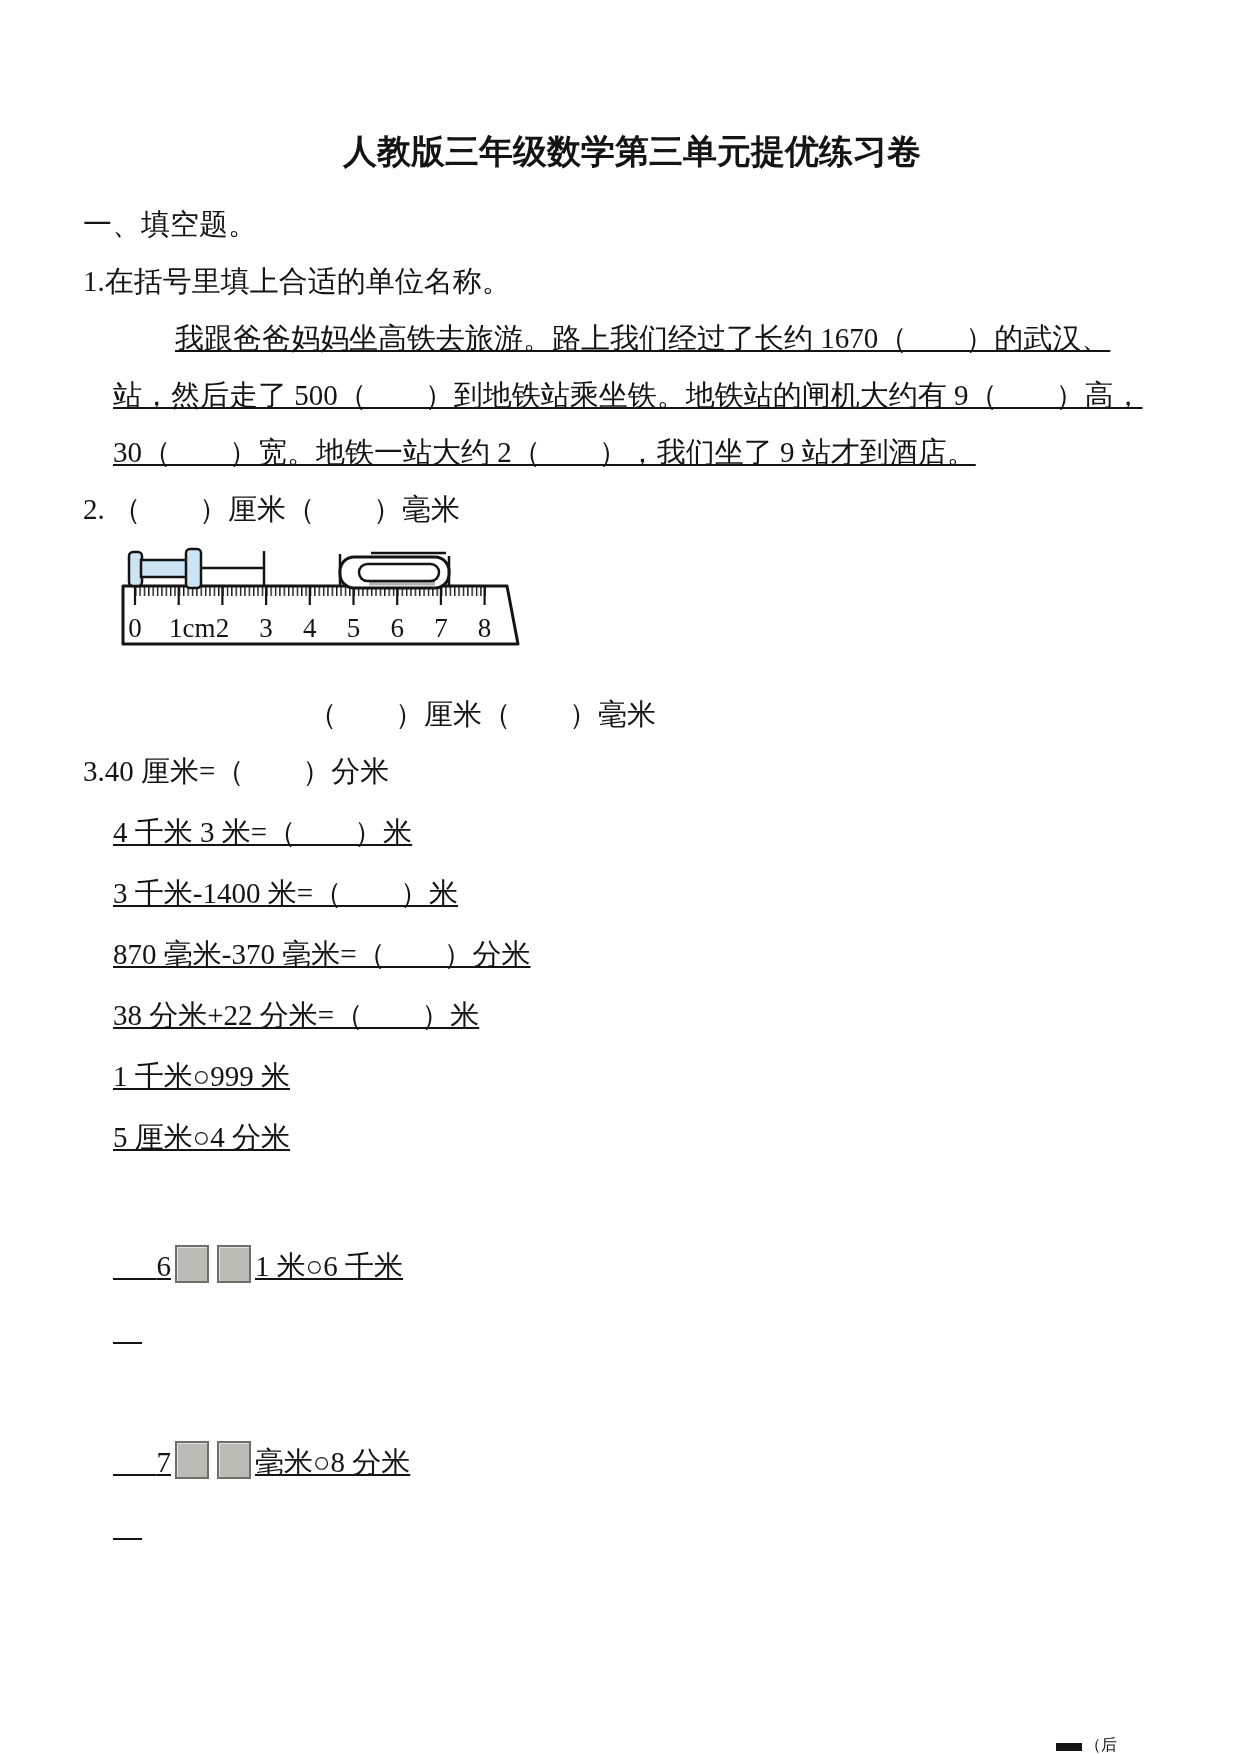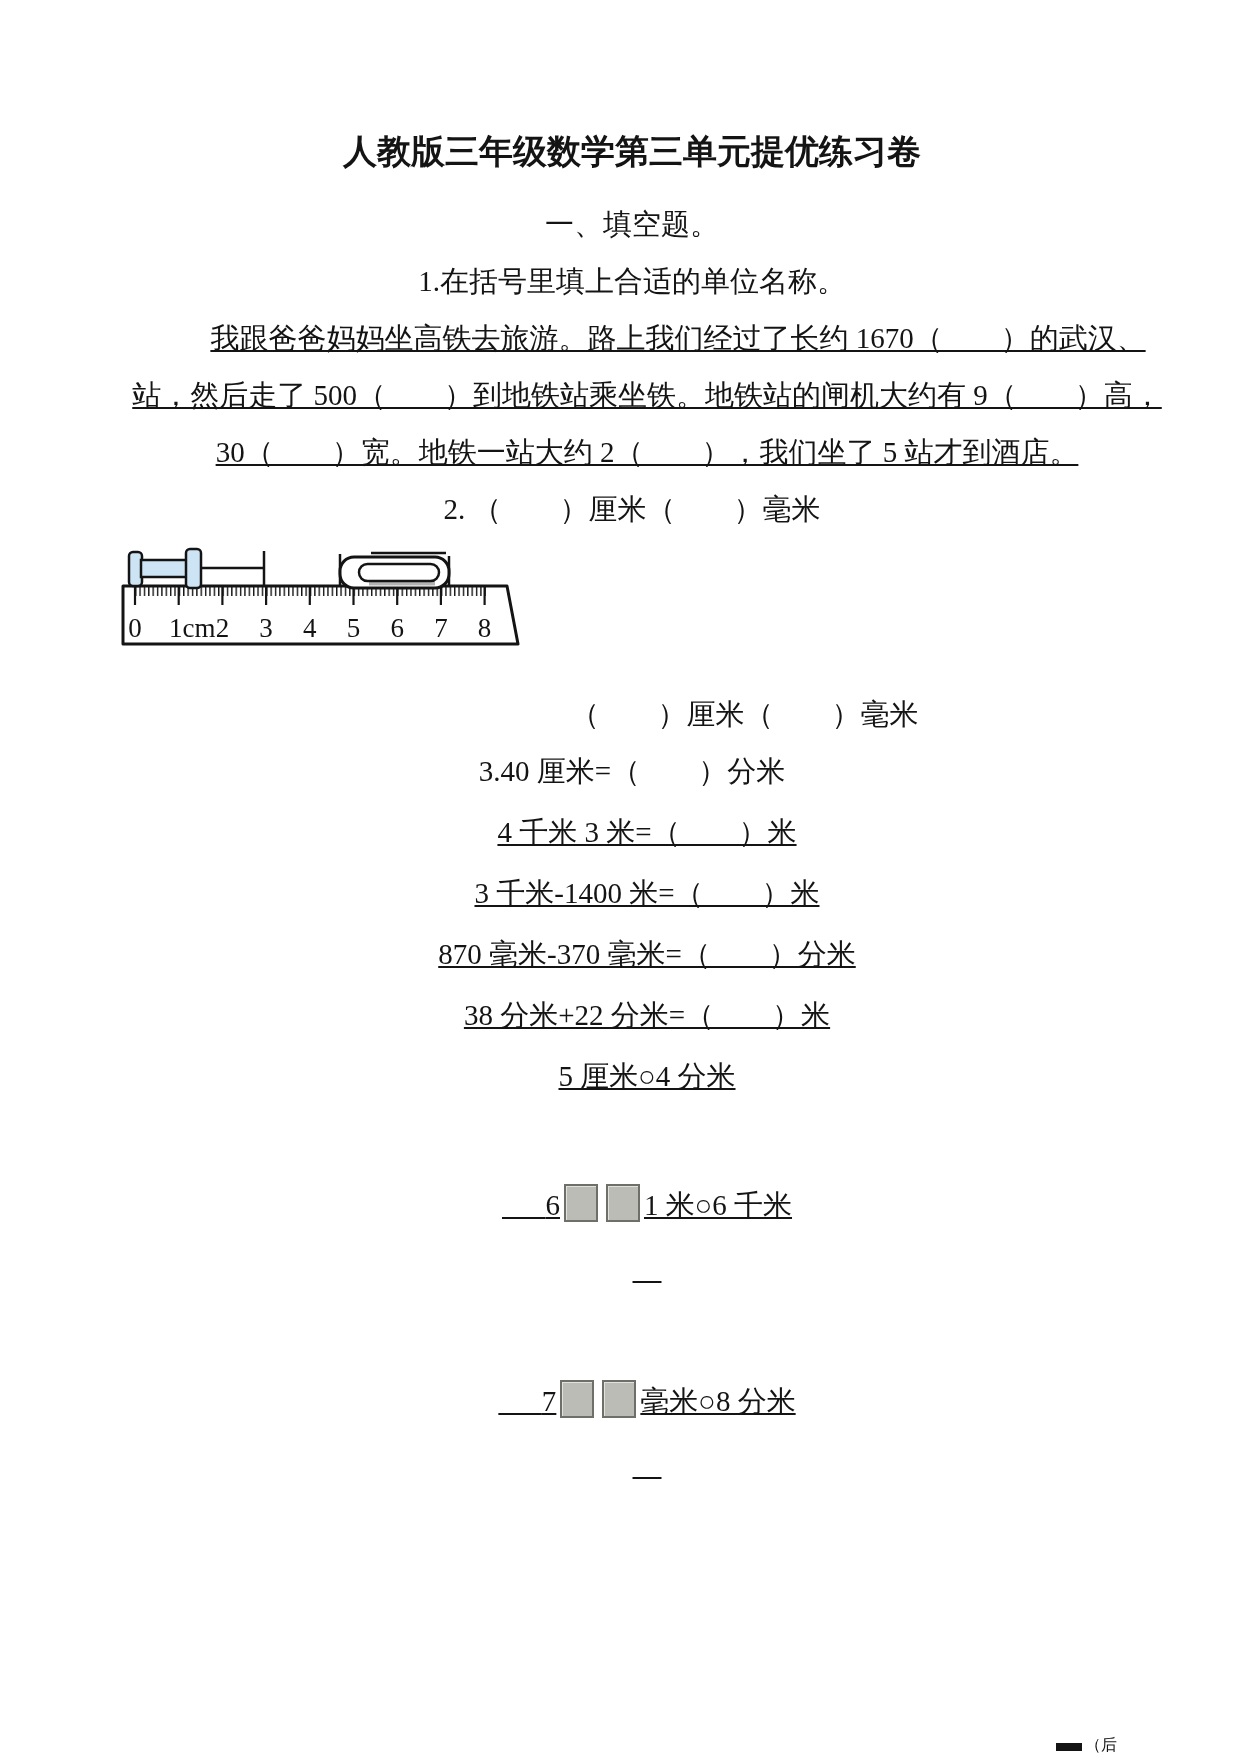--- a/index.html
+++ b/index.html
@@ -7,21 +7,21 @@
   .page{
     width:1241px;height:1754px;margin:0 auto;background:#ffffff;
     position:relative;overflow:hidden;color:#141414;
     font-family:"Liberation Serif","DejaVu Serif",serif;
   }
   .content{padding:128px 60px 0 83px;}
   .doc-title{
     text-align:center;font-size:34px;font-weight:700;
     height:48px;line-height:48px;white-space:pre-wrap;
   }
-  .line{font-size:29px;line-height:57px;white-space:pre-wrap;text-align:center;}
+  .line{font-size:29px;line-height:57px;white-space:pre-wrap;}
   .heading{margin-top:20px;}
   .indent-30{margin-left:30px;text-decoration:underline;}
   .first-indent{text-indent:62px;}
   .q3-line,.q4-item{margin-bottom:4px;}
   .q4-item.with-box{line-height:64px;}
   .figure-wrap{margin-left:30px;margin-top:6px;height:112px;}
   .figure-caption{margin-left:225px;margin-top:30px;}
   .covered-box{
     display:inline-block;width:30px;height:34px;background:#bcbcb7;
     border:2px solid #6f6f6a;box-shadow:inset 1px 1px 0 rgba(255,255,255,.55);
@@ -41,21 +41,21 @@
 <div class="page">
   <div class="content">
 
     <div class="doc-title">人教版三年级数学第三单元提优练习卷</div>
 
     <div class="line heading">一、填空题。</div>
 
     <div class="line">1.在括号里填上合适的单位名称。</div>
     <div class="line indent-30 first-indent">我跟爸爸妈妈坐高铁去旅游。路上我们经过了长约 1670（　　）的武汉、</div>
     <div class="line indent-30">站，然后走了 500（　　）到地铁站乘坐铁。地铁站的闸机大约有 9（　　）高，</div>
-    <div class="line indent-30">30（　　）宽。地铁一站大约 2（　　），我们坐了 5 站才到酒店。</div>
+    <div class="line indent-30">30（　　）宽。地铁一站大约 2（　　），我们坐了 9 站才到酒店。</div>
 
     <div class="line">2. （　　）厘米（　　）毫米</div>
 
     <div class="figure-wrap">
       <svg width="420" height="112" viewBox="0 0 420 112">
         <defs>
           <pattern id="mmt" x="22" y="42" width="4.37" height="10" patternUnits="userSpaceOnUse">
             <rect width="1.4" height="10" fill="#141414"></rect>
           </pattern>
         </defs>
@@ -106,20 +106,21 @@
 
     <div class="line figure-caption">（　　）厘米（　　）毫米</div>
 
     <div class="line q3-line">3.40 厘米=（　　）分米</div>
     <div class="line q3-line indent-30">4 千米 3 米=（　　）米</div>
     <div class="line q3-line indent-30">3 千米-1400 米=（　　）米</div>
     <div class="line q3-line indent-30">870 毫米-370 毫米=（　　）分米</div>
     <div class="line q3-line indent-30">38 分米+22 分米=（　　）米</div>
 
 
+    <div class="line q4-item indent-30">1 千米○999 米</div>
     <div class="line q4-item indent-30">5 厘米○4 分米</div>
     <div class="line q4-item with-box indent-30">
       <span>6</span><span class="covered-box"></span><span class="covered-box"></span><span>1 米○6 千米</span>
     </div>
     <div class="line q4-item with-box indent-30">
       <span>7</span><span class="covered-box"></span><span class="covered-box"></span><span>毫米○8 分米</span>
     </div>
 
   </div>
 

